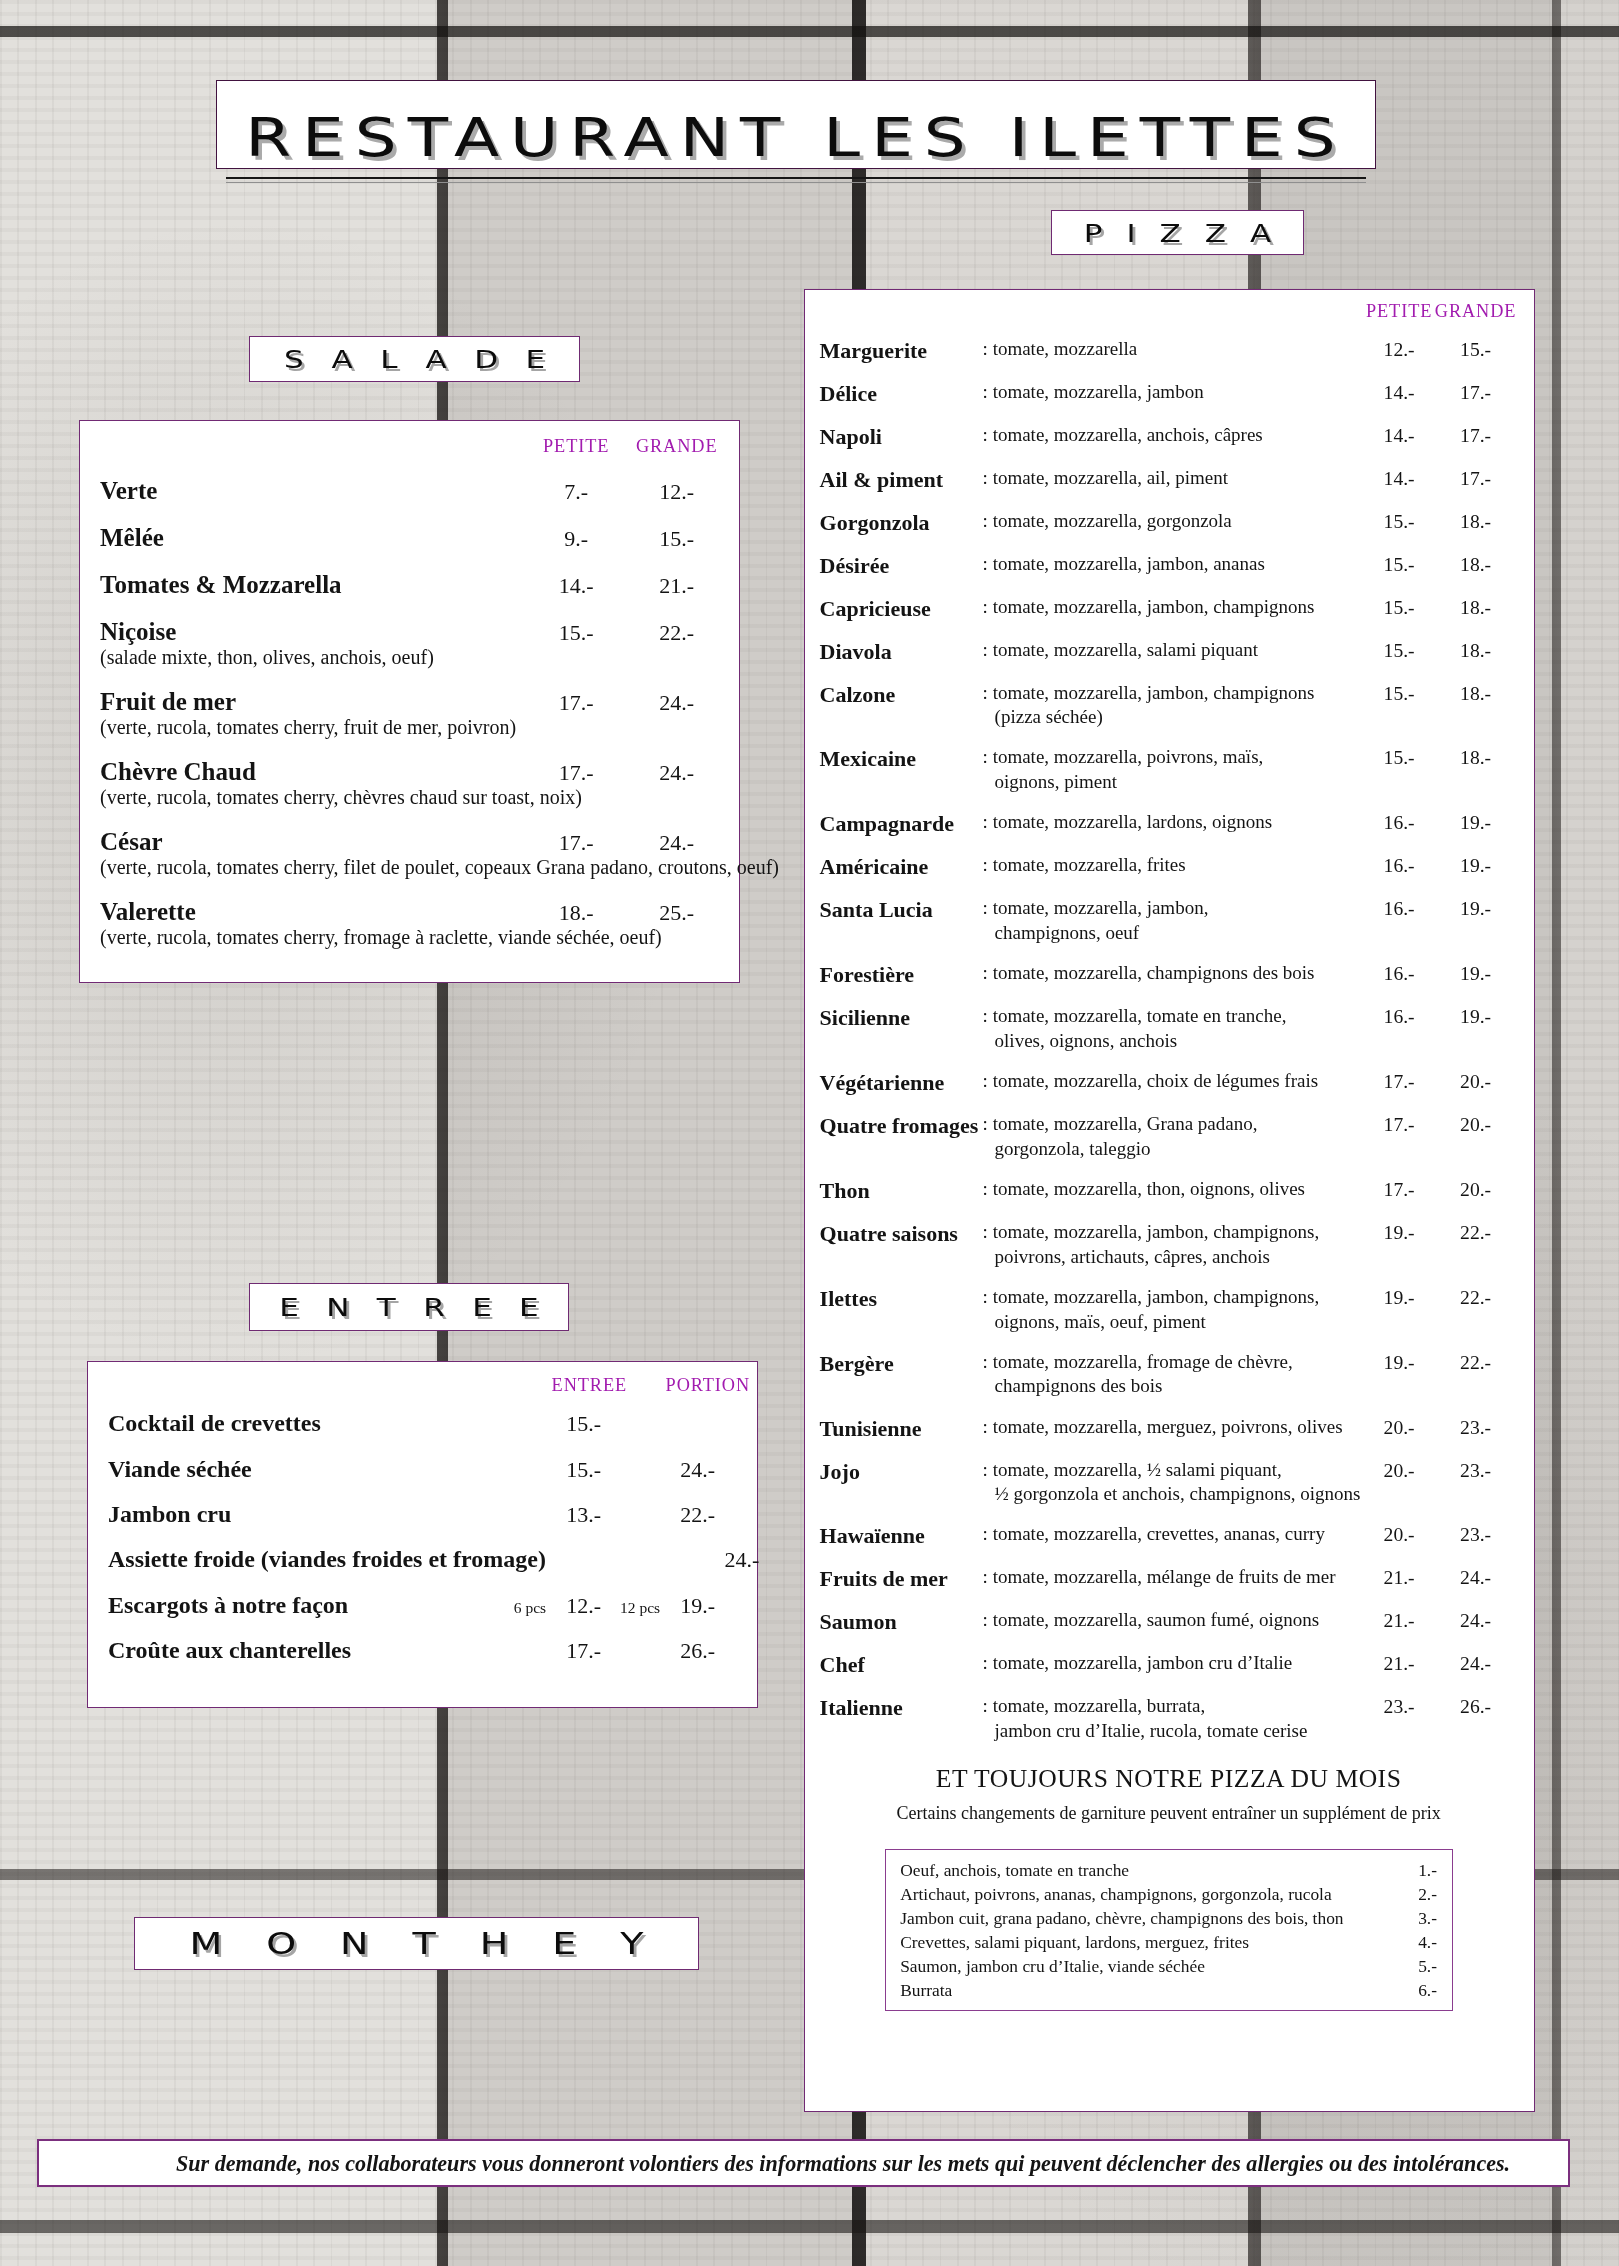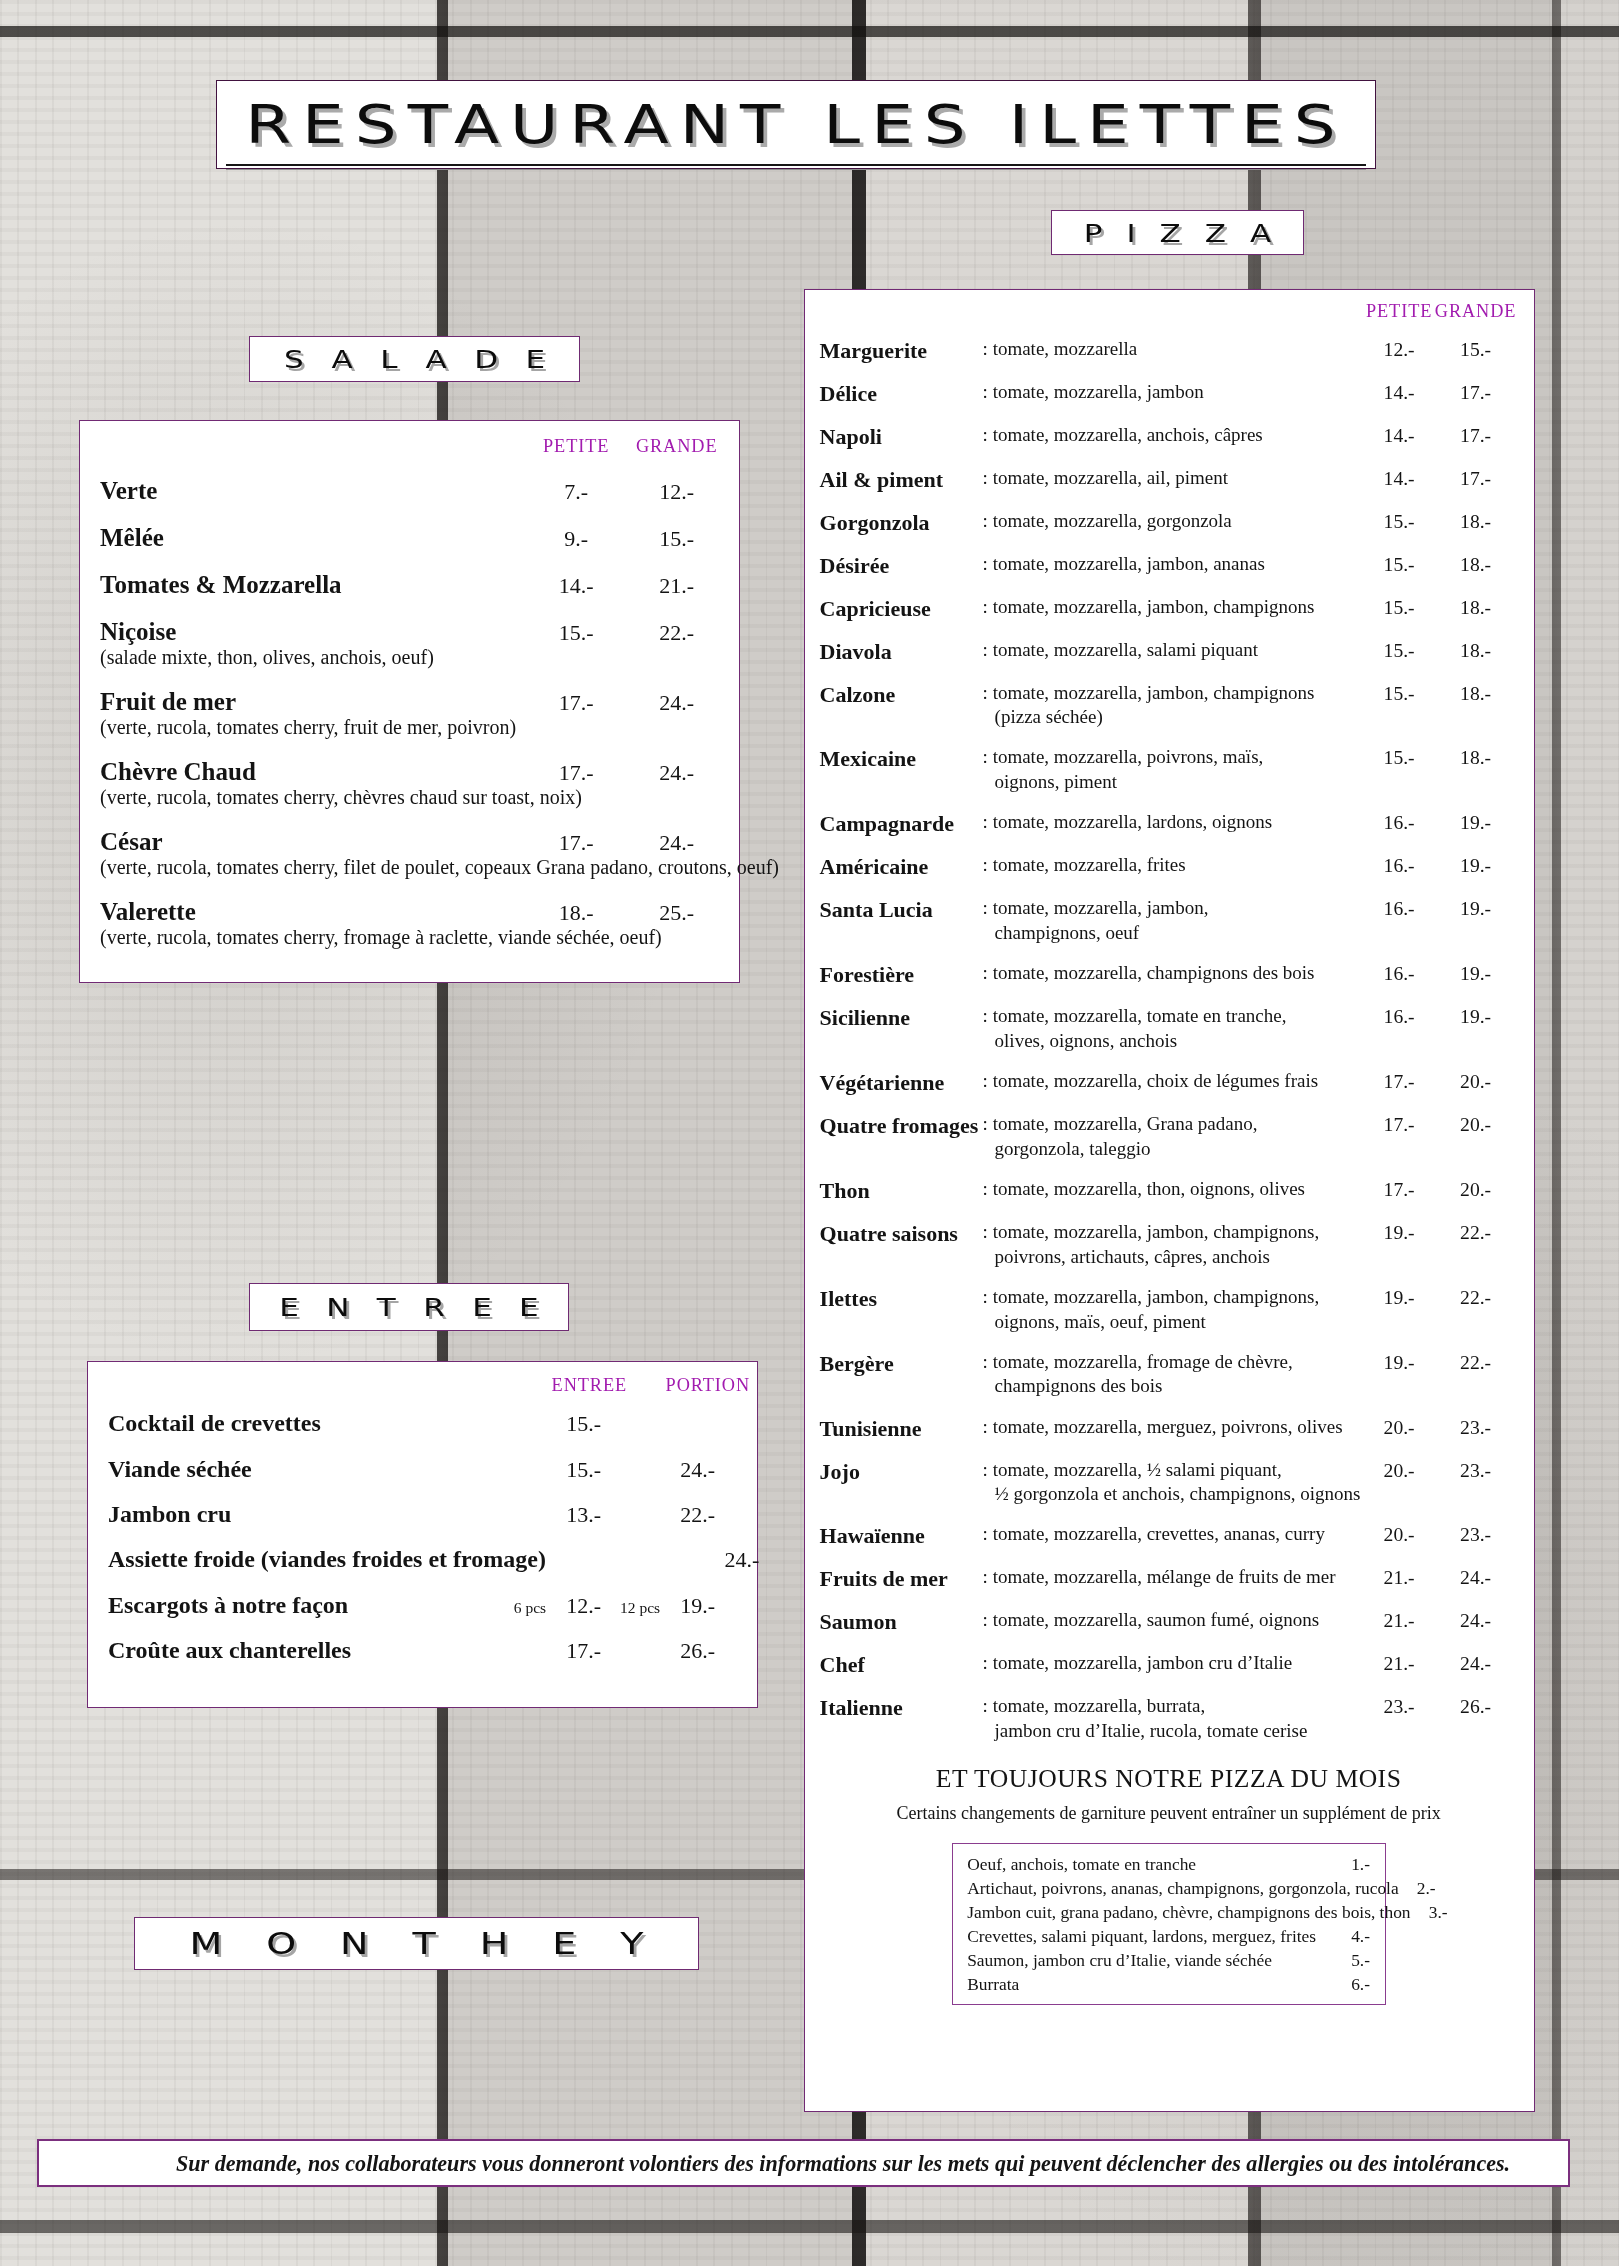--- a/index.html
+++ b/index.html
@@ -21,21 +21,21 @@
   }
   .abs{position:absolute}
   .panel{background:#fff;border:1.8px solid #712a74}
   .hdr{background:#fff;border:1.8px solid #6f2a72;display:flex;align-items:center;justify-content:center;overflow:hidden}
   .techno{
     display:inline-block;font-family:"DejaVu Sans",sans-serif;font-weight:500;
     transform:scaleY(.8);white-space:nowrap;color:#0c0c0c;
     text-shadow:2.7px 3.7px 0 rgba(105,105,105,.6);
   }
   
-  #title-box{left:216px;top:80px;width:1160px;height:89px;background:#fff;border:1.8px solid #41123f;text-align:center;padding-top:6px}
+  #title-box{left:216px;top:80px;width:1160px;height:89px;background:#fff;border:1.8px solid #41123f;text-align:center;padding-top:19px}
   #title-text{font-size:66px;letter-spacing:11px;text-shadow:3.7px 4.6px 0 rgba(100,100,100,.55)}
   .title-rule{margin:0 9.1px;height:6.4px;border-top:2.7px solid #161616;border-bottom:1.8px solid #8f8f8f}
   
   #hdr-salade{left:249px;top:336px;width:331px;height:46px}
   #hdr-pizza{left:1051px;top:210px;width:253px;height:45px}
   #hdr-entree{left:249px;top:1283px;width:320px;height:48px}
   #hdr-monthey{left:134px;top:1917px;width:565px;height:53px;border-width:1.8px}
   .hdr-text{font-size:31px;letter-spacing:27.4px;text-indent:27.4px}
   #hdr-pizza .hdr-text{letter-spacing:24px;text-indent:24px}
   #hdr-monthey .hdr-text{font-size:38px;letter-spacing:44px;text-indent:44px}
@@ -55,21 +55,21 @@
   .pz-head{margin-bottom:14.6px}
   .pz-row{margin-bottom:15.5px}
   .pz-name{font-weight:bold;font-size:22px;white-space:nowrap;line-height:1.25}
   .pz-desc{display:block}
   .pz-d1{display:block;font-size:19px;line-height:1.3;white-space:nowrap}
   .pz-d1::before{content:": "}
   .pz-d2{display:block;font-size:19px;line-height:1.3;white-space:nowrap;margin-left:12px}
   .pz-price{font-size:19.6px;text-align:center;white-space:nowrap;line-height:1.35}
   .pz-footer-title{text-align:center;font-size:25.6px;letter-spacing:0.5px;margin-top:20px}
   .pz-footer-note{text-align:center;font-size:18px;margin-top:9.1px}
-  #supp-box{width:434px;margin:19px auto 0;border:1.8px solid #8a3d8f;padding:8.2px 14.6px 7.3px 14.6px}
+  #supp-box{width:568px;margin:25px auto 0;border:1.8px solid #8a3d8f;padding:8.2px 14.6px 7.3px 14.6px}
   .supp-row{display:grid;grid-template-columns:1fr 37px;align-items:baseline;line-height:1.38}
   .supp-label{font-size:17.4px;white-space:nowrap}
   .supp-price{font-size:17.4px;text-align:right;white-space:nowrap}
   
   #box-entree{left:87px;top:1361px;width:671px;height:347px;padding:12.8px 27.4px 0 20px}
   .en-grid{display:grid;grid-template-columns:1fr 50px 64px 50px 64px;align-items:baseline}
   .en-head{margin-bottom:14.6px}
   .en-row{margin-bottom:18.3px}
   .en-name{font-weight:bold;font-size:24px;white-space:nowrap}
   .en-note{font-size:15.5px;text-align:right;padding-right:5.5px;white-space:nowrap}

